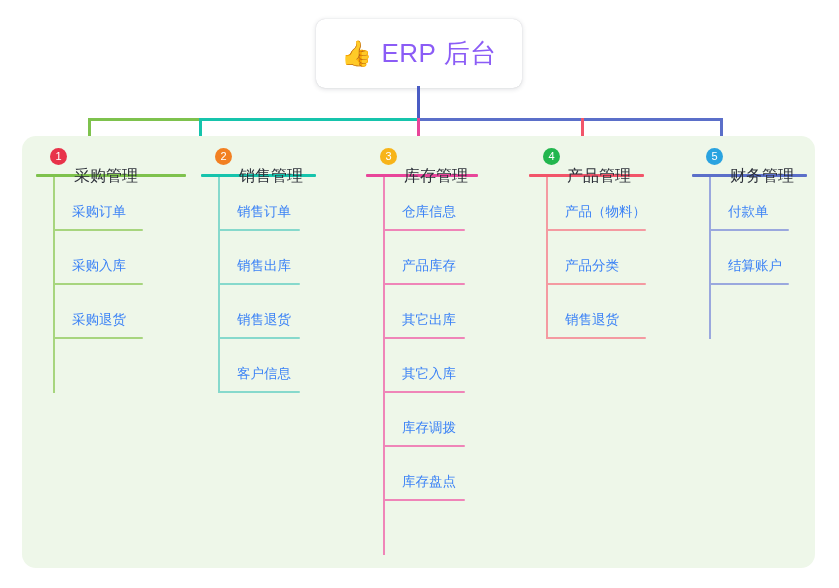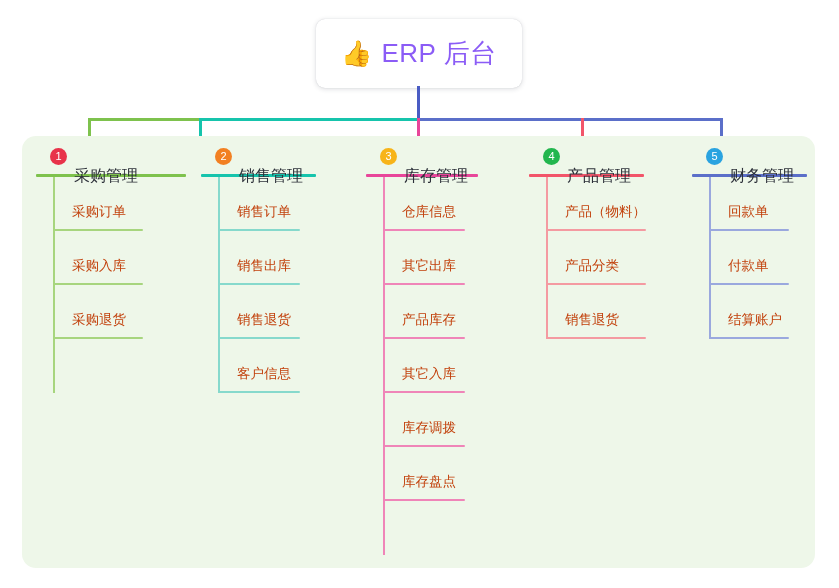--- a/index.html
+++ b/index.html
@@ -116,21 +116,21 @@
   .leaf {
     position: relative;
     height: 54px;
     box-sizing: border-box;
   }
   .leaf-label {
     position: absolute;
     left: 36px;
     top: 26px;
     font-size: 13.5px;
-    color: #c2410c;
+    color: #3b82f6;
     white-space: nowrap;
   }
   .leaf-underline {
     position: absolute;
     left: 17px;
     bottom: 0;
     height: 2px;
     border-radius: 1px;
   }
 </style>
@@ -215,25 +215,25 @@
           <span class="col-title">库存管理</span>
         </div>
         <div class="col-underline" style="background: rgb(232, 70, 154); width: 112px;"></div>
         <div class="col-body" style="height: 378px;">
           <div class="spine" style="background: rgb(239, 133, 184); height: 378px;"></div>
           <div class="leaf">
             <span class="leaf-label">仓库信息</span>
             <div class="leaf-underline" style="background: rgb(239, 133, 184); width: 82px;"></div>
           </div>
           <div class="leaf">
+            <span class="leaf-label">产品库存</span>
+            <div class="leaf-underline" style="background: rgb(239, 133, 184); width: 82px;"></div>
+          </div>
+          <div class="leaf">
             <span class="leaf-label">其它出库</span>
-            <div class="leaf-underline" style="background: rgb(239, 133, 184); width: 82px;"></div>
-          </div>
-          <div class="leaf">
-            <span class="leaf-label">产品库存</span>
             <div class="leaf-underline" style="background: rgb(239, 133, 184); width: 82px;"></div>
           </div>
           <div class="leaf">
             <span class="leaf-label">其它入库</span>
             <div class="leaf-underline" style="background: rgb(239, 133, 184); width: 82px;"></div>
           </div>
           <div class="leaf">
             <span class="leaf-label">库存调拨</span>
             <div class="leaf-underline" style="background: rgb(239, 133, 184); width: 82px;"></div>
           </div>
@@ -267,24 +267,20 @@
       </div>
       <div class="column" style="left: 692px; width: 115px;">
         <div class="col-head">
           <span class="badge" style="background: rgb(42, 163, 224);">5</span>
           <span class="col-title">财务管理</span>
         </div>
         <div class="col-underline" style="background: rgb(91, 111, 201); width: 115px;"></div>
         <div class="col-body" style="height: 162px;">
           <div class="spine" style="background: rgb(154, 168, 222); height: 162px;"></div>
           <div class="leaf">
-            <span class="leaf-label">回款单</span>
-            <div class="leaf-underline" style="background: rgb(154, 168, 222); width: 80px;"></div>
-          </div>
-          <div class="leaf">
             <span class="leaf-label">付款单</span>
             <div class="leaf-underline" style="background: rgb(154, 168, 222); width: 80px;"></div>
           </div>
           <div class="leaf">
             <span class="leaf-label">结算账户</span>
             <div class="leaf-underline" style="background: rgb(154, 168, 222); width: 80px;"></div>
           </div>
         </div>
       </div>
     </div>

